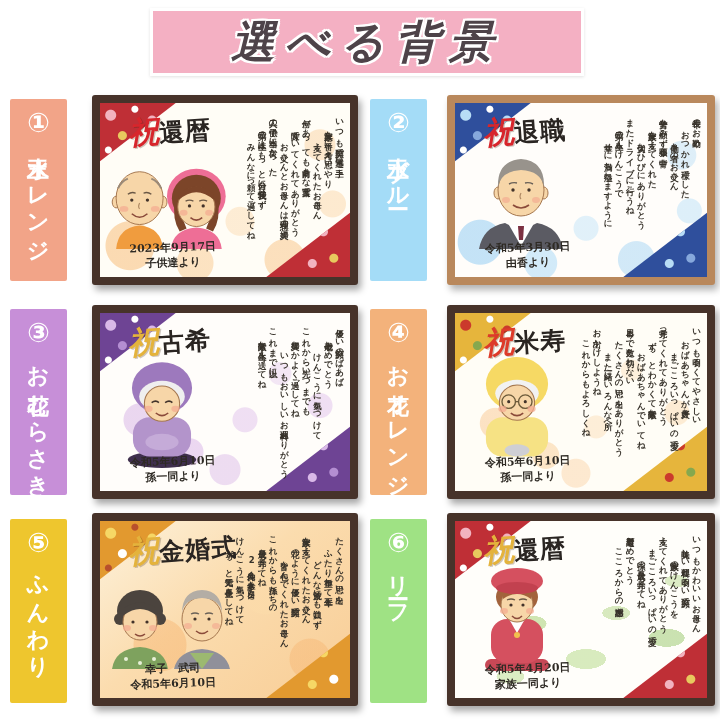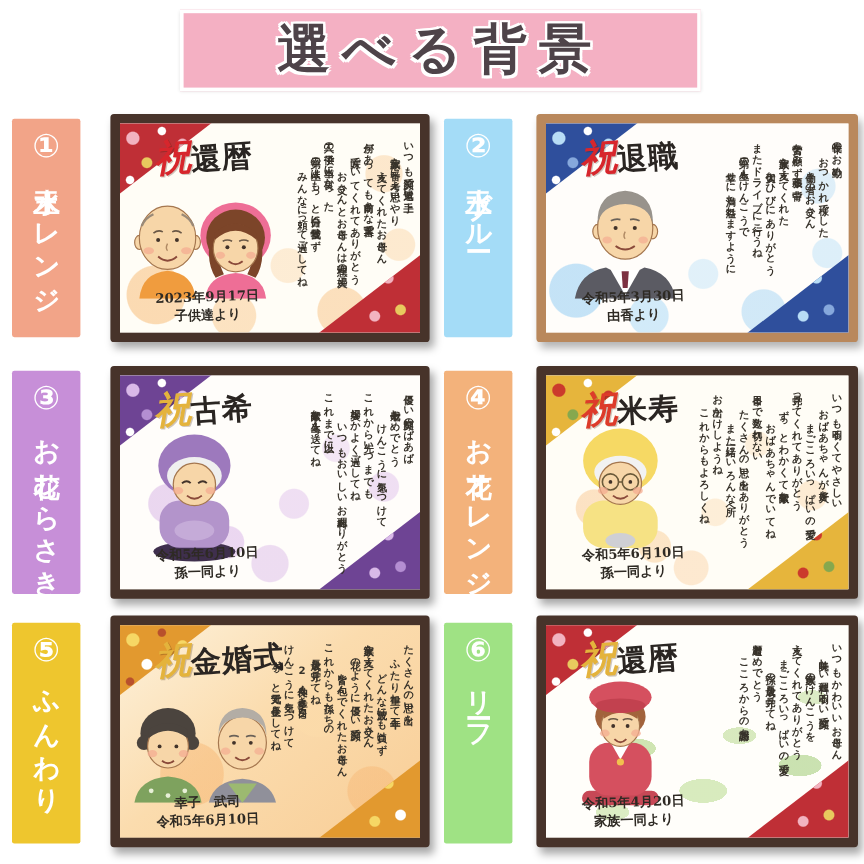--- a/index.html
+++ b/index.html
@@ -11,20 +11,21 @@
   .banner {
     position:absolute; left:150px; top:8px; width:428px; height:62px;
     border:3px solid #fff; box-shadow:0 1px 3px rgba(0,0,0,.12);
     display:flex; align-items:center; justify-content:center;
   }
   .banner .title {
     font-family:"DejaVu Serif", serif; font-weight:bold; font-size:44px;
     letter-spacing:10px; line-height:1;
     text-shadow:2px 0 0 #fff,-2px 0 0 #fff,0 2px 0 #fff,0 -2px 0 #fff,
                 2px 2px 0 #fff,-2px -2px 0 #fff,2px -2px 0 #fff,-2px 2px 0 #fff;
+    font-style:italic;
   }
   
   .strip {
     position:absolute; width:57px; border-radius:2px;
     writing-mode:vertical-rl; text-orientation:upright;
     color:#fff; font-weight:800; font-size:22px; line-height:57px;
     padding-top:8px; box-sizing:border-box; letter-spacing:2px;
   }
   .strip .num { font-size:27px; letter-spacing:2px; }
   .p1s{left:10px; top:99px;  height:182px;}

